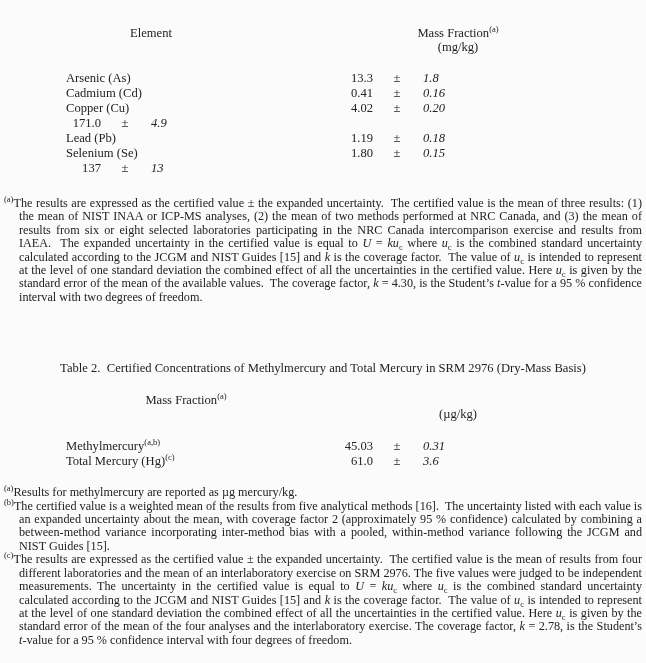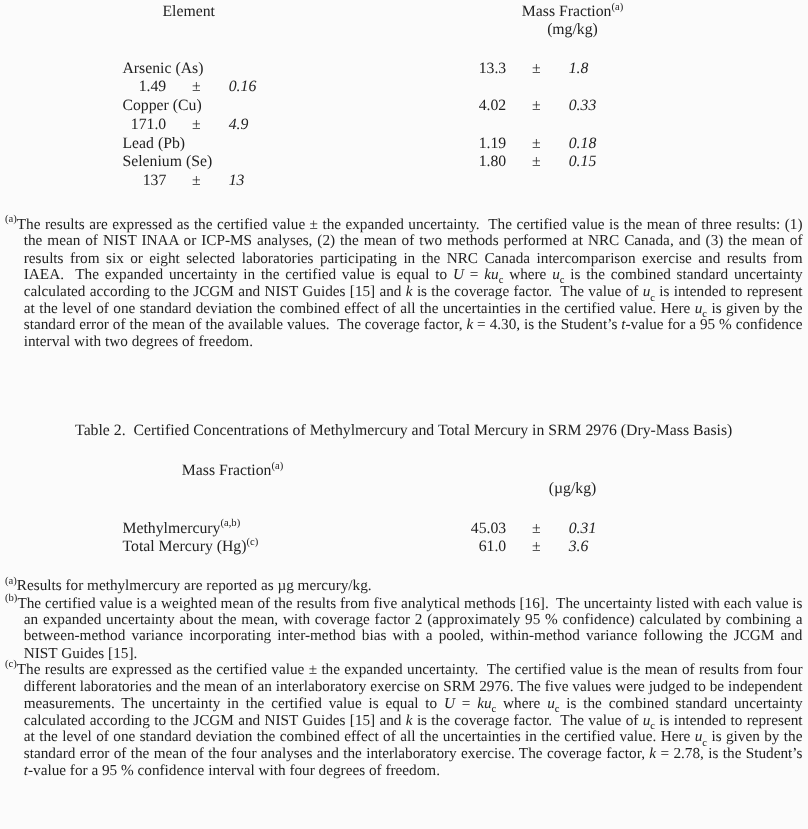--- a/index.html
+++ b/index.html
@@ -12,30 +12,30 @@
     font-size:12.6px;
     overflow:hidden;
   }
   sup { font-size:8.5px; line-height:0; }
 
   .t-title { text-align:center; line-height:15px; }
   #t1 .t-title { padding-top:9px; }
   #t2 .t-title { margin-top:57px; }
 
   .thead { display:flex; padding-left:130px; line-height:14px; }
-  #t1 .thead { margin-top:2px; }
+  #t1 .thead { margin-top:26px; }
   #t2 .thead { margin-top:17px; }
   .h-el { width:272px; }
   .h-mf { width:112px; text-align:center; }
   .t-unit { margin-left:402px; width:112px; text-align:center; line-height:14px; }
 
   .tbody { }
   #t1 .tbody { margin-top:17px; }
   #t2 .tbody { margin-top:18px; }
-  .trow { display:flex; padding-left:98px; line-height:15px; }
+  .trow { display:flex; padding-left:66px; line-height:15px; }
   .c-el  { width:272px; }
   .c-val { width:35px; text-align:right; white-space:nowrap; }
   .c-pm  { width:48px; text-align:center; }
   .c-unc { width:46px; padding-left:2px; white-space:nowrap;font-style:italic; }
 
   .fnblock { padding:0 4px 0 4px; }
   #fn1 { margin-top:21px; }
   #fn2 { margin-top:17px; }
   .fn {
     font-size:12.2px;
@@ -62,29 +62,30 @@
     <div class="t-unit">(mg/kg)</div>
 
     <div class="tbody">
       <div class="trow">
         <span class="c-el">Arsenic (As)</span>
         <span class="c-val">13.3</span>
         <span class="c-pm">±</span>
         <span class="c-unc">1.8</span>
       </div>
       <div class="trow">
-        <span class="c-val">1.49</span>
+        <span class="c-el">Cadmium (Cd)</span>
+        <span class="c-val">0.41</span>
         <span class="c-pm">±</span>
         <span class="c-unc">0.16</span>
       </div>
       <div class="trow">
         <span class="c-el">Copper (Cu)</span>
         <span class="c-val">4.02</span>
         <span class="c-pm">±</span>
-        <span class="c-unc">0.33</span>
+        <span class="c-unc">0.20</span>
       </div>
       <div class="trow">
         <span class="c-val">171.0</span>
         <span class="c-pm">±</span>
         <span class="c-unc">4.9</span>
       </div>
       <div class="trow">
         <span class="c-el">Lead (Pb)</span>
         <span class="c-val">1.19</span>
         <span class="c-pm">±</span>

